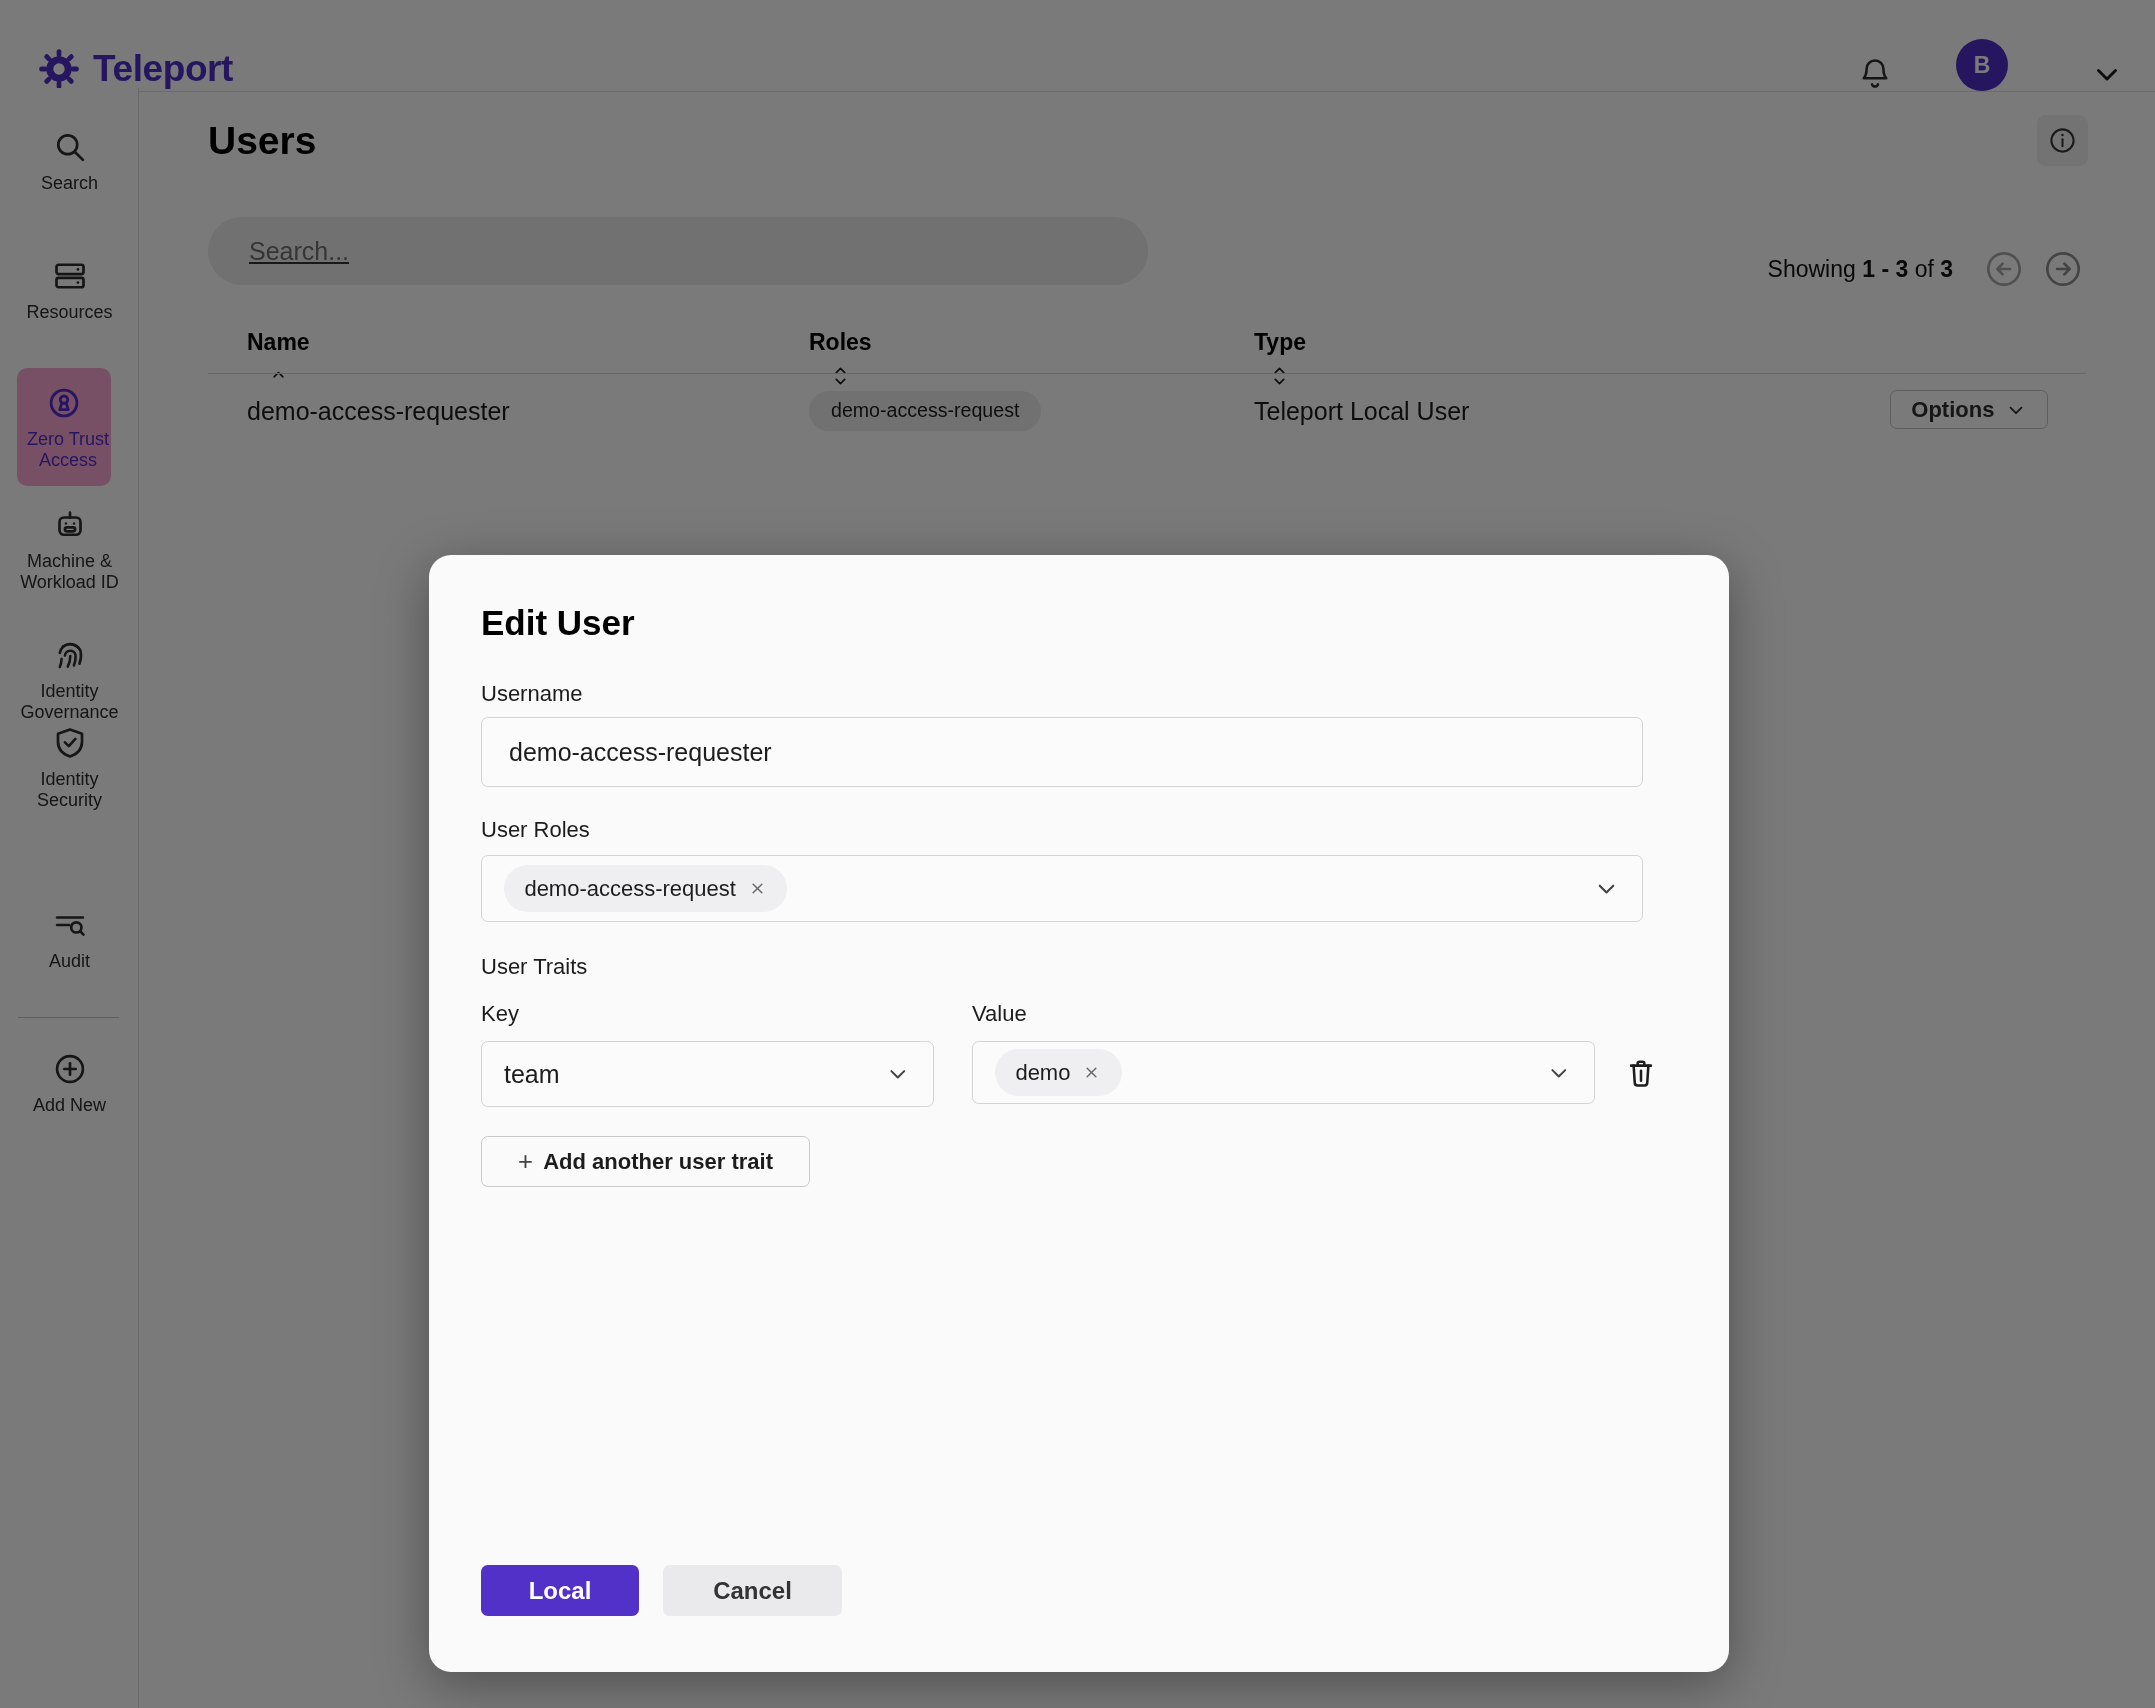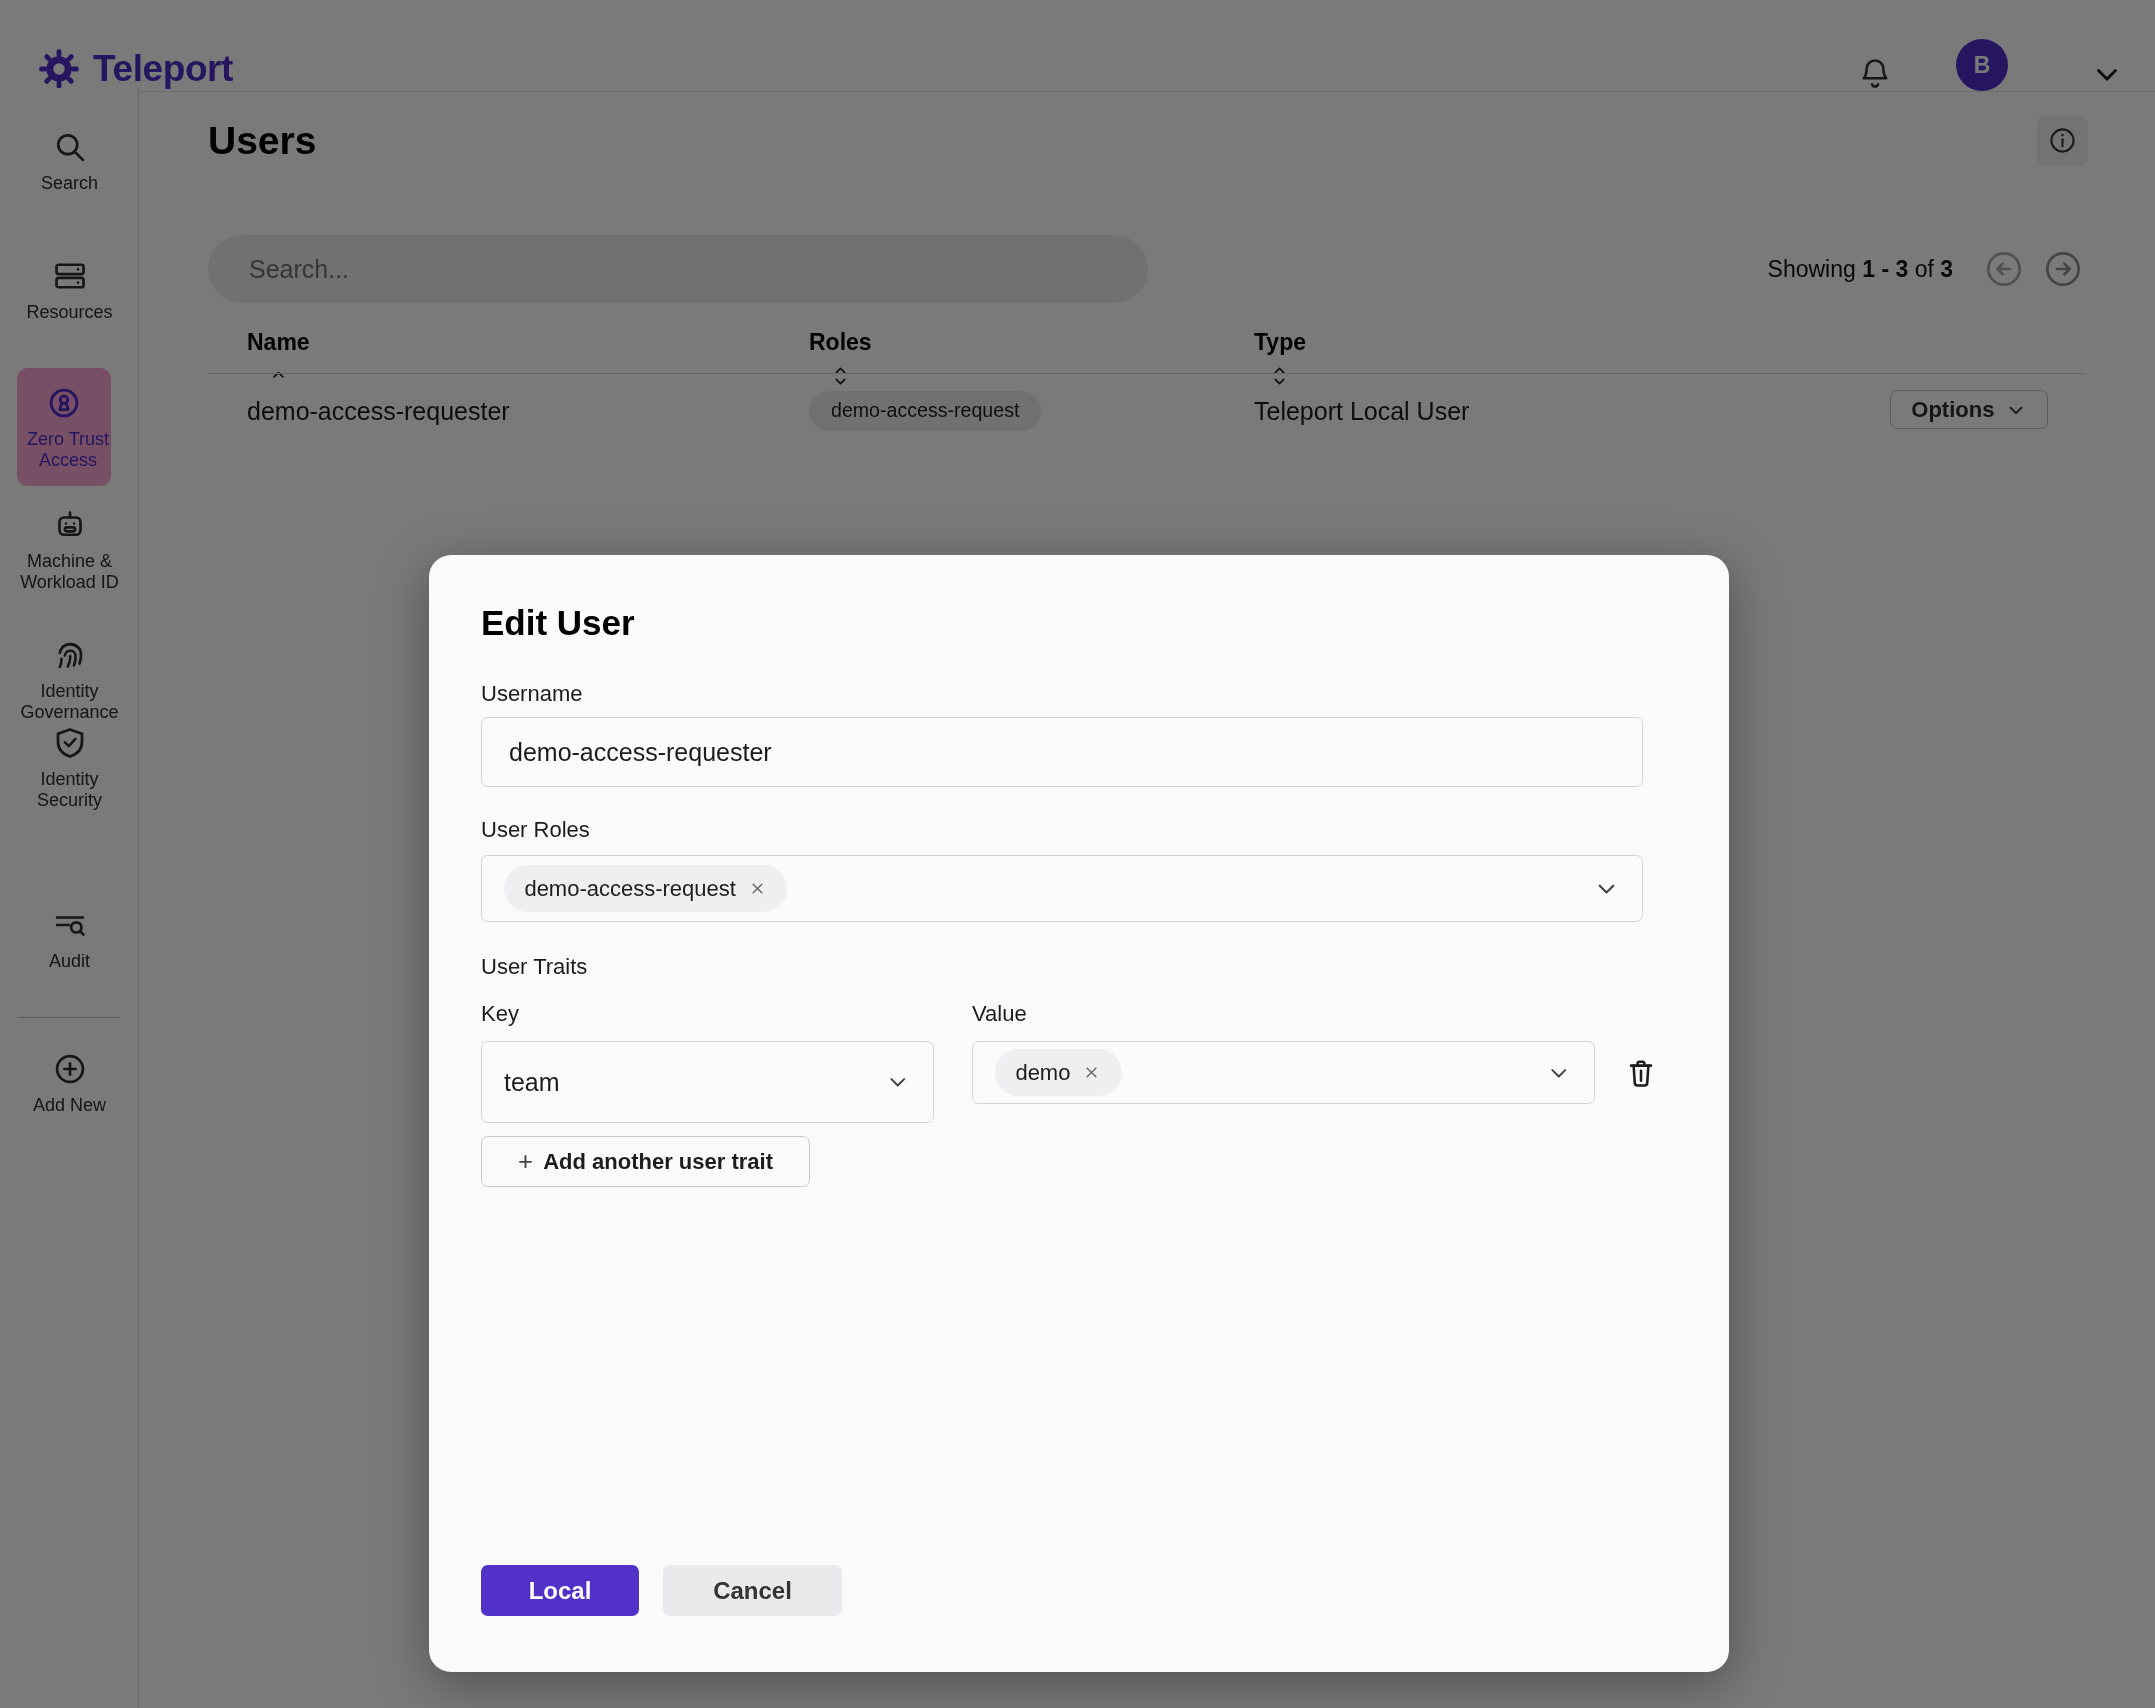--- a/index.html
+++ b/index.html
@@ -59,23 +59,23 @@
     border: 1.7px solid #512FC9; border-radius: 6.8px; background: transparent;
     color: #512FC9; font-size: 23px; font-weight: 700; cursor: pointer;
     font-family: inherit;
   }
   .info-btn {
     position: absolute; top: 27px; right: 67px; width: 51px; height: 51px;
     border: none; border-radius: 8.5px; background: #F1F1F3; cursor: pointer;
     display: flex; align-items: center; justify-content: center;
   }
   .search-pill {
-    position: absolute; left: 69px; top: 147px; width: 940px; height: 68px;
+    position: absolute; left: 69px; top: 129px; width: 940px; height: 68px;
     border: none; outline: none; background: #ECECEE; border-radius: 34px;
-    padding: 0 41px; font-size: 25px; color: #333; font-family: inherit;
+    padding: 0 41px; font-size: 25px; color: #333; font-family: inherit; text-decoration: underline;
   }
   .search-pill::placeholder { color: #6F6F6F; }
   .paging {
     position: absolute; top: 147px; right: 72px; height: 68px;
     display: flex; align-items: center; gap: 19px;
   }
   .showing { font-size: 23px; color: #111; margin-right: 12px; white-space: nowrap; }
   .showing b { font-weight: 700; }
   .page-arrow {
     width: 40px; height: 40px; border-radius: 50%; background: transparent;
@@ -119,21 +119,21 @@
   .text-input {
     position: absolute; left: 52px; top: 162px; width: 1162px; height: 70px;
     border: 1.7px solid #D4D4D6; border-radius: 6.8px; background: #FBFBFC;
     font-size: 25px; color: #1d1d1d; padding: 0 27px; font-family: inherit; outline: none;
   }
   .select-box {
     position: absolute; border: 1.7px solid #D4D4D6; border-radius: 6.8px; background: #FBFBFC;
     display: flex; align-items: center; padding: 0 22px; cursor: pointer;
   }
   .roles-select { left: 52px; top: 300px; width: 1162px; height: 67px; }
-  .key-select   { left: 52px; top: 486px; width: 453px; height: 82px; }
+  .key-select   { left: 52px; top: 486px; width: 453px; height: 66px; }
   .value-select { left: 543px; top: 486px; width: 623px; height: 63px; }
   .select-box .grow { flex: 1; }
   .select-value { font-size: 25px; color: #1d1d1d; }
   .chip {
     display: inline-flex; align-items: center; gap: 12px;
     background: #EFEFF1; border-radius: 851px; padding: 10.2px 20.4px;
     font-size: 22px; color: #1d1d1d; white-space: nowrap;
   }
   .chip .chip-x { cursor: pointer; display: flex; }
   .trash-btn {

